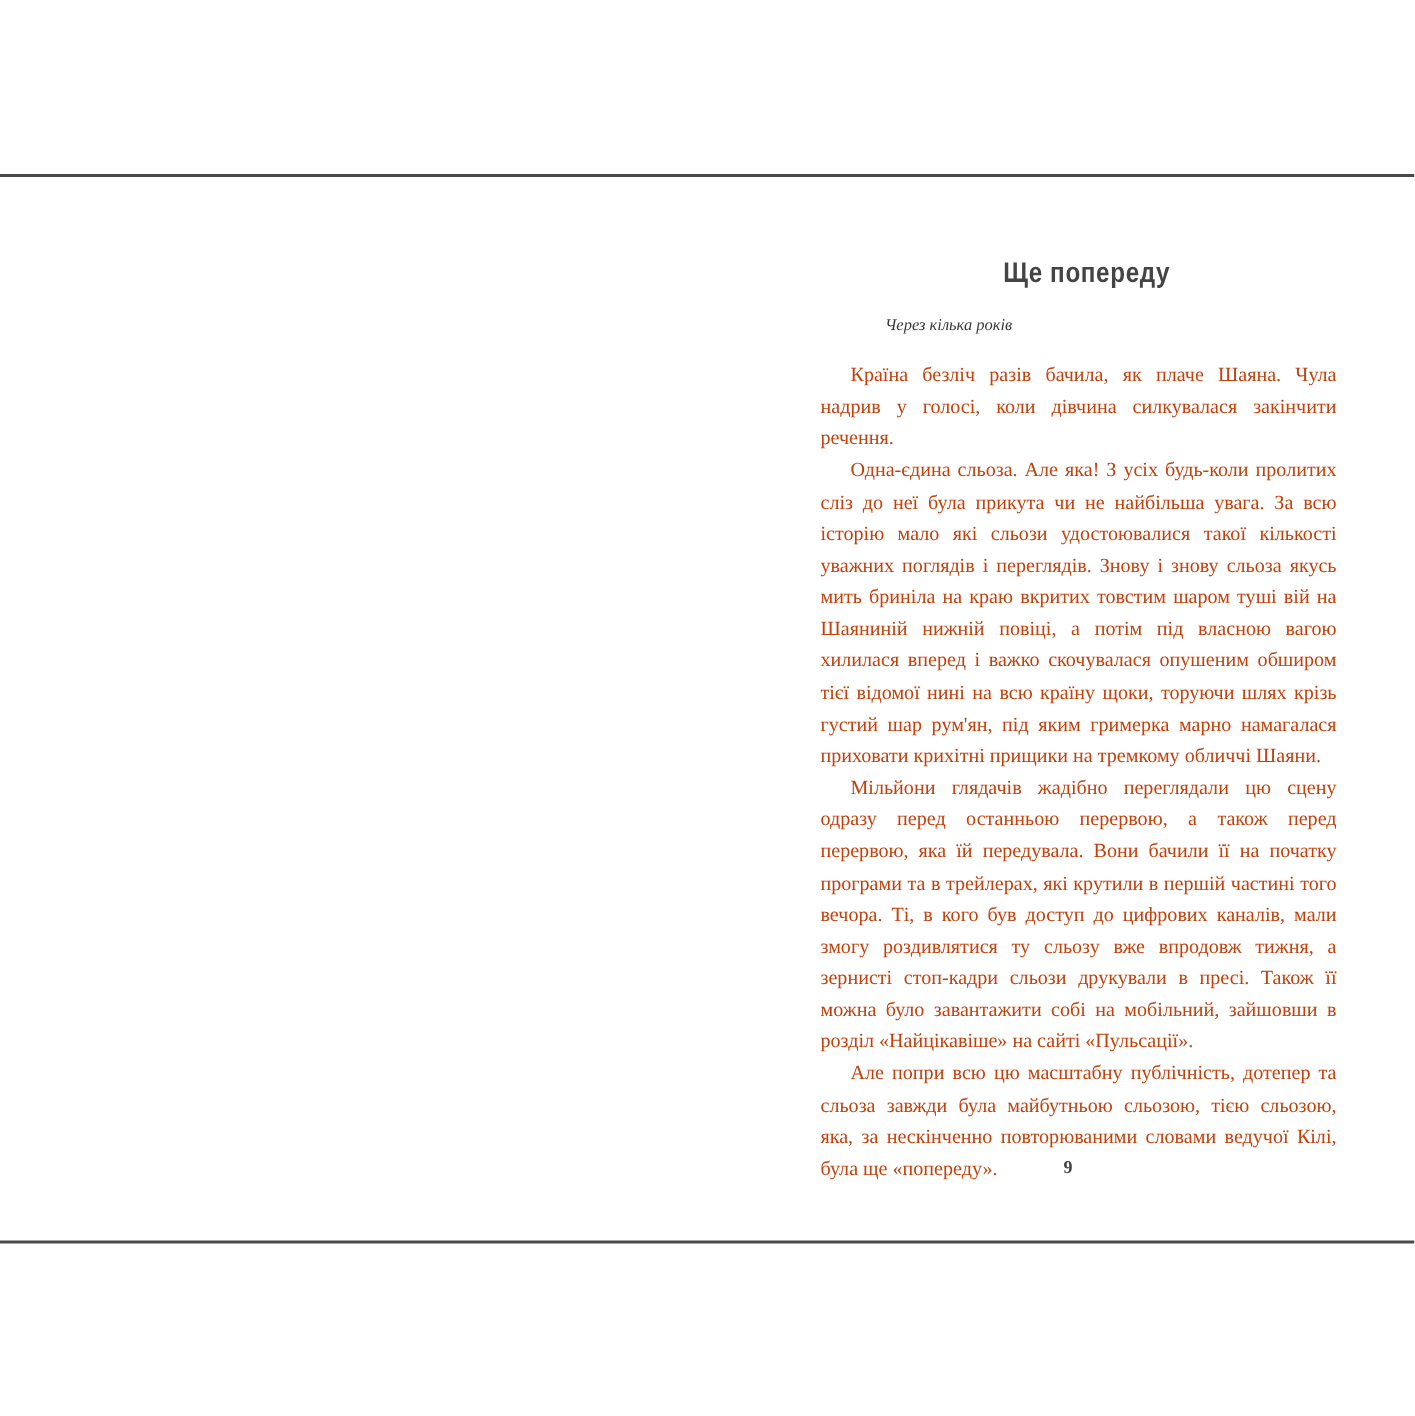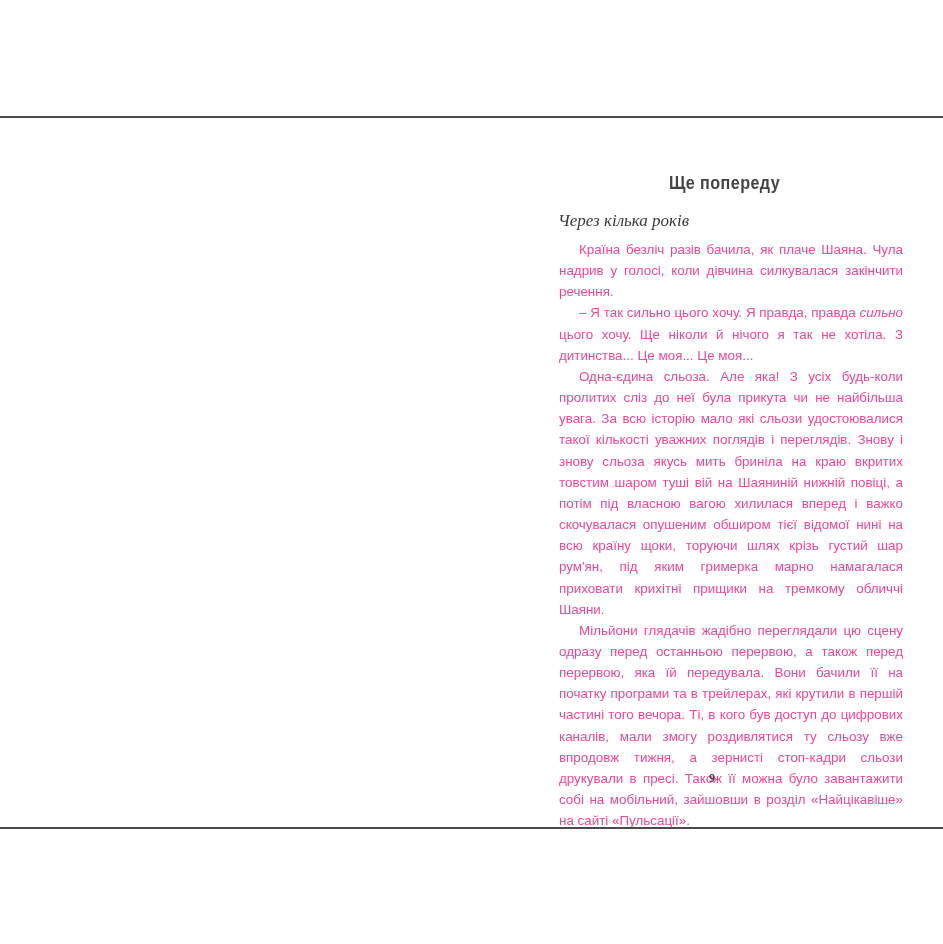--- a/index.html
+++ b/index.html
@@ -12,27 +12,27 @@
   .rule.bottom { top:827px; }
   .spread { position:absolute; left:0; top:118px; width:943px; height:709px; }
   .page-left { position:absolute; left:0; top:0; width:471px; height:709px; background:#ffffff; }
   .page-right { position:absolute; left:471px; top:0; width:472px; height:709px; background:#ffffff; }
   .chapter-title {
     position:absolute; left:547px; width:355px; top:172px; text-align:center;
     font-family:"Liberation Sans","DejaVu Sans",sans-serif; font-weight:bold;
     font-size:19px; letter-spacing:0.5px; color:#444; transform:scaleX(0.85);
   }
   .epigraph {
-    position:absolute; left:558px; top:211px; font-style:italic; font-size:17px; color:#3a3a3a;
+    position:absolute; left:590px; top:211px; font-style:italic; font-size:11px; color:#3a3a3a;
     font-family:"Liberation Serif","DejaVu Serif",serif;
   }
   .body-text {
     position:absolute; left:547px; top:239px; width:344px;
-    font-family:Liberation Sans, sans-serif; font-size:13.4px; line-height:21.15px;
-    color:#ec4899; text-align:justify; hyphens:manual;margin-left:12px;
+    font-family:Liberation Serif, serif; font-size:13.4px; line-height:21.15px;
+    color:#c2410c; text-align:justify; hyphens:manual;
   }
   .body-text p { margin:0; text-indent:20px; }
   .page-number {
     position:absolute; left:700px; top:771px; width:24px; text-align:center;
     font-family:"Liberation Serif","DejaVu Serif",serif; font-weight:bold; font-size:12px; color:#444;
   }
 </style>
 </head>
 <body>
 
@@ -41,20 +41,20 @@
 <div class="spread">
   <div class="page-left"></div>
   <div class="page-right"></div>
 </div>
 
 <div class="chapter-title">Ще попереду</div>
 <div class="epigraph">Через кілька років</div>
 
 <div class="body-text">
   <p>Країна безліч разів бачила, як плаче Шаяна. Чула надрив у голосі, коли дівчина силкувалася закінчити речення.</p>
-  <p><span id="dlg">– Я так сильно цього хочу. Я правда, правда <em>сильно</em> цього хочу. Ще ніколи й нічого я так не хотіла. З дитинства... Це моя... Це моя...</span></p>
   <p>Одна-єдина сльоза. Але яка! З усіх будь-коли пролитих сліз до неї була прикута чи не найбільша увага. За всю історію мало які сльози удостоювалися такої кількості уважних поглядів і переглядів. Знову і знову сльоза якусь мить бриніла на краю вкритих товстим шаром туші вій на Шаяниній нижній повіці, а потім під власною вагою хилилася вперед і важко скочува­лася опушеним обширом тієї відомої нині на всю країну щоки, торуючи шлях крізь густий шар рум'ян, під яким гримерка марно намагалася приховати крихітні прищики на тремкому обличчі Шаяни.</p>
   <p>Мільйони глядачів жадібно переглядали цю сцену одразу перед останньою перервою, а також перед перервою, яка їй пе­редувала. Вони бачили її на початку програми та в трейлерах, які крутили в першій частині того вечора. Ті, в кого був доступ до цифрових каналів, мали змогу роздивлятися ту сльозу вже впродовж тижня, а зернисті стоп-кадри сльози друкували в пресі. Також її можна було завантажити собі на мобільний, зайшовши в розділ «Найцікавіше» на сайті «Пульсації».</p>
+  <p>Але попри всю цю масштабну публічність, дотепер та сльо­за завжди була майбутньою сльозою, тією сльозою, яка, за нескінченно повторюваними словами ведучої Кілі, була ще «попереду».</p>
 </div>
 
 <div class="page-number">9</div>
 
 <div class="rule bottom"></div>
 
 </body></html>

